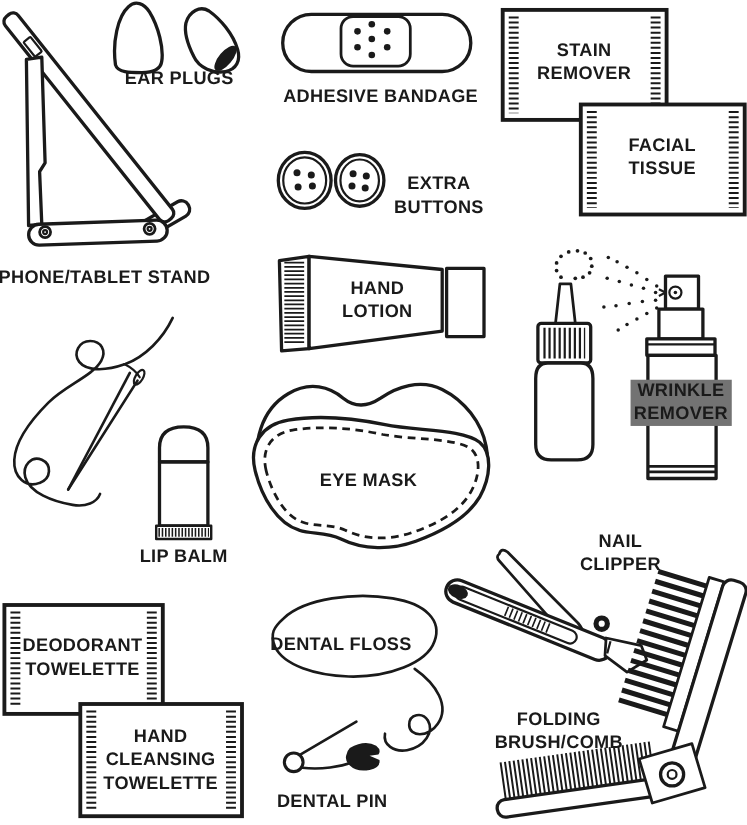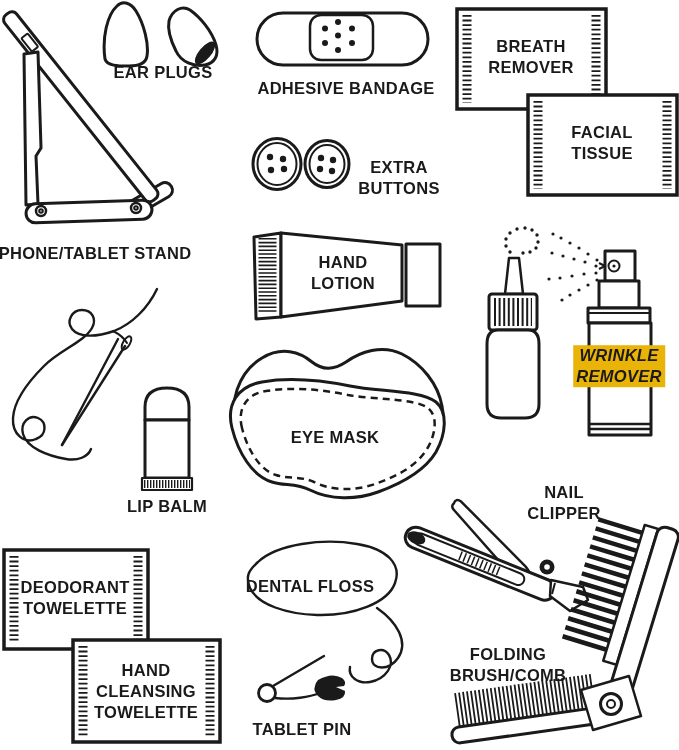--- a/index.html
+++ b/index.html
@@ -2,21 +2,21 @@
 <html><head>
 <meta charset="utf-8">
 <style>
   html,body{margin:0;padding:0;background:#fff;}
   .stage{position:relative;width:679px;height:750px;background:#fff;overflow:hidden;
          font-family:"Liberation Sans",sans-serif;}
   .art{position:absolute;}
   .lbl{position:absolute;transform:translate(-50%,-50%);
        font-weight:700;font-size:16.5px;line-height:1.26;letter-spacing:.3px;
        color:#1a1a1a;text-align:center;white-space:pre-line;}
-  .lbl.bg{background:#eab308;padding:0 3px;font-style:italic;}
+  .lbl.bg{background:#737373;padding:0 3px;}
   svg{display:block;overflow:visible;}
 </style>
 </head>
 <body>
 
 <div class="stage">
 
   <svg class="art" style="left:0px;top:10px" width="185" height="218" viewBox="0 0 185 218" fill="none" stroke="#1a1a1a" stroke-width="3" stroke-linecap="round" stroke-linejoin="round">
     <rect x="0" y="-7" width="52" height="15" rx="7" fill="#fff" transform="translate(126,202) rotate(-30)"></rect>
     <g transform="translate(7,4) rotate(51.5)">
@@ -218,38 +218,38 @@
       <line x1="8" y1="-17" x2="146" y2="-17" stroke-width="34" stroke-dasharray="1.8,2.2" stroke-linecap="butt"></line>
       <rect x="0" y="0" width="152" height="16" rx="7.5" fill="#fff"></rect>
     </g>
     <path d="M146,214 L194,200 L206,240 L158,254 Z" fill="#fff" stroke-width="2.5"></path>
     <circle cx="176" cy="228" r="10.5" fill="#fff"></circle>
     <circle cx="176" cy="228" r="4" stroke-width="2"></circle>
   </svg>
 
   <div class="lbl" style="left:163px;top:72px">EAR PLUGS</div>
   <div class="lbl" style="left:346px;top:88px">ADHESIVE BANDAGE</div>
-  <div class="lbl" style="left:531px;top:57px">BREATH
+  <div class="lbl" style="left:531px;top:57px">STAIN
 REMOVER</div>
   <div class="lbl" style="left:602px;top:143px">FACIAL
 TISSUE</div>
   <div class="lbl" style="left:399px;top:178px">EXTRA
 BUTTONS</div>
   <div class="lbl" style="left:95px;top:253px">PHONE/TABLET STAND</div>
   <div class="lbl" style="left:343px;top:273px">HAND
 LOTION</div>
   <div class="lbl bg" style="left:619px;top:366px">WRINKLE
 REMOVER</div>
   <div class="lbl" style="left:167px;top:506px">LIP BALM</div>
   <div class="lbl" style="left:335px;top:437px">EYE MASK</div>
   <div class="lbl" style="left:564px;top:503px">NAIL
 CLIPPER</div>
   <div class="lbl" style="left:75px;top:598px">DEODORANT
 TOWELETTE</div>
   <div class="lbl" style="left:146px;top:691px">HAND
 CLEANSING
 TOWELETTE</div>
   <div class="lbl" style="left:310px;top:586px">DENTAL FLOSS</div>
-  <div class="lbl" style="left:302px;top:729px">TABLET PIN</div>
+  <div class="lbl" style="left:302px;top:729px">DENTAL PIN</div>
   <div class="lbl" style="left:508px;top:665px">FOLDING
 BRUSH/COMB</div>
 
 </div>
 
 </body></html>

